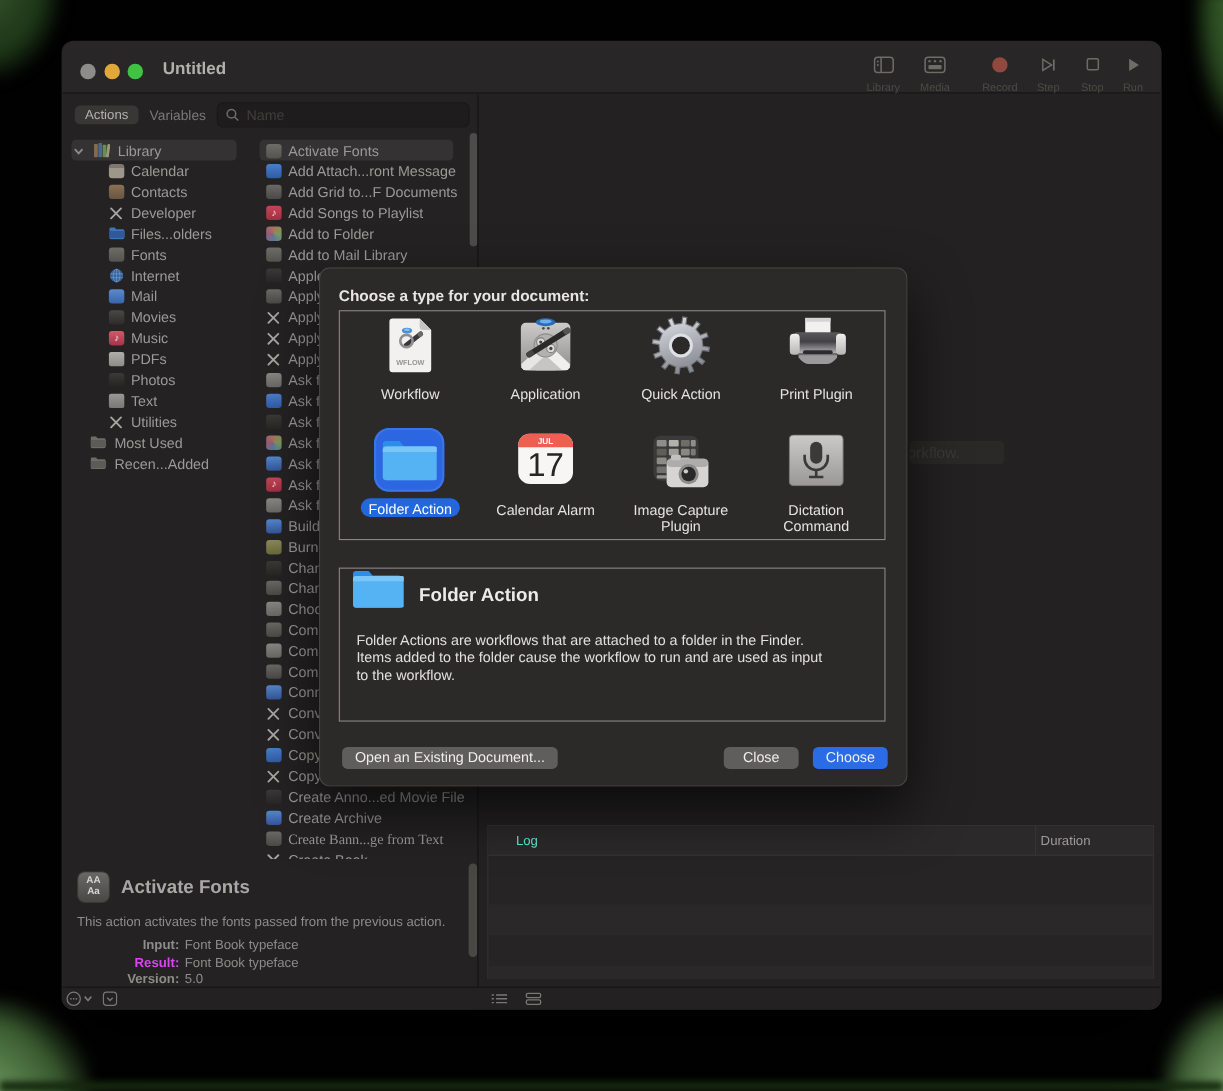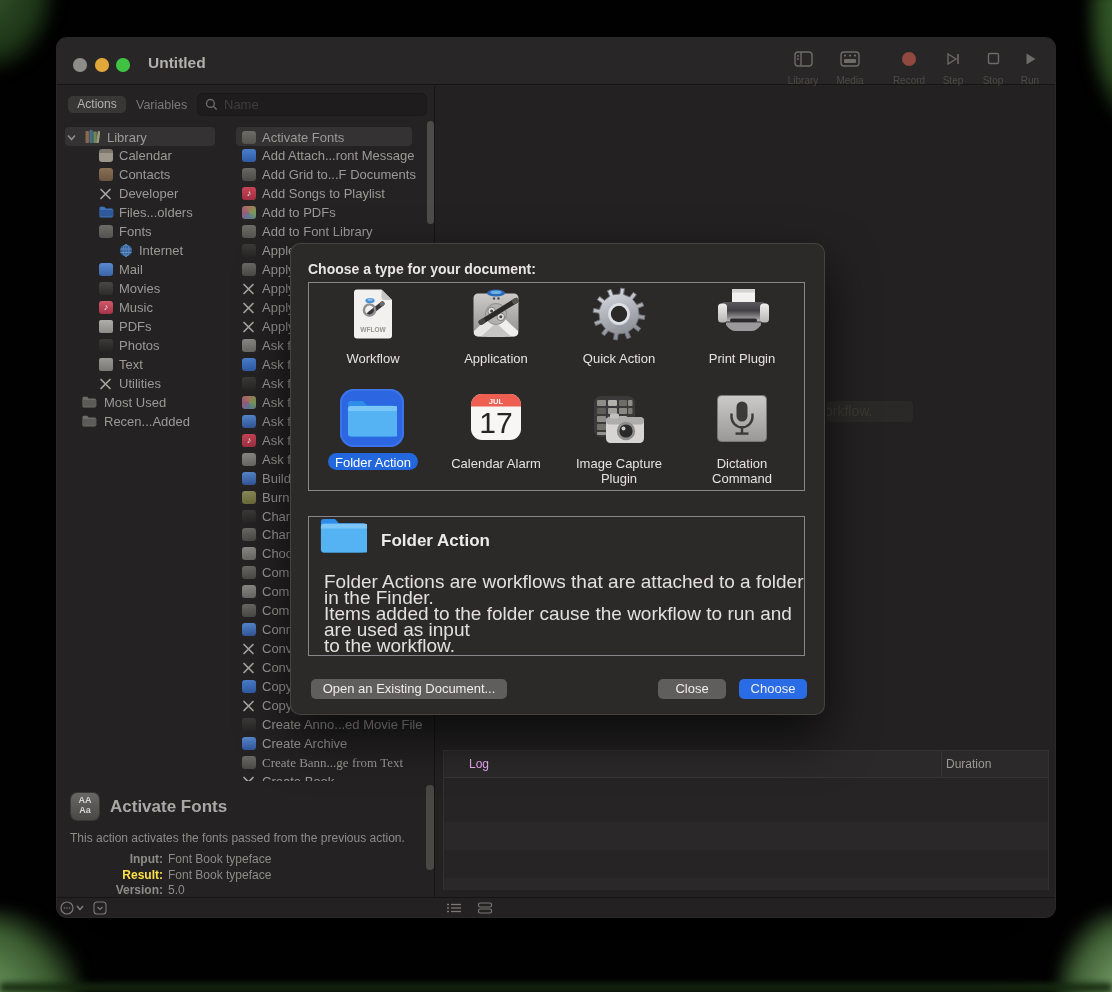--- a/index.html
+++ b/index.html
@@ -147,21 +147,21 @@
 <svg class="abs" style="left:42px;top:3px;" width="15" height="12" viewBox="0 0 15 12">
               <path d="M0.5 2 a1.2 1.2 0 0 1 1.2-1.2 h3.6 l1.4 1.6 h6 a1.2 1.2 0 0 1 1.2 1.2 v6.6 a1.2 1.2 0 0 1-1.2 1.2 h-11 a1.2 1.2 0 0 1-1.2-1.2 Z" fill="#3f74bd"></path>
               <path d="M0.5 4 h14 v5.2 a1.2 1.2 0 0 1-1.2 1.2 h-11.6 a1.2 1.2 0 0 1-1.2-1.2 Z" fill="#2f5a99"></path>
             </svg>
 <span class="abs" style="left:62px;">Files...olders</span>
 </div>
 <div class="srow" style="left:0;top:102.25px;width:172px;">
 <span class="sicon" style="left:42px;background:linear-gradient(#6e6c66,#55534f);"></span>
 <span class="abs" style="left:62px;">Fonts</span>
 </div>
-<div class="srow" style="left:0;top:121.20px;width:172px;margin-left:20px;">
+<div class="srow" style="left:0;top:121.20px;width:172px;">
 <svg class="abs" style="left:42px;top:3px;" width="14" height="13" viewBox="0 0 14 13">
               <circle cx="7" cy="6.5" r="6" fill="#34619b"></circle>
               <path d="M1.5 5 h11 M1.5 8.5 h11 M7 0.5 v12" stroke="#6a94c4" stroke-width="0.8" fill="none"></path>
               <ellipse cx="7" cy="6.5" rx="3" ry="6" fill="none" stroke="#6a94c4" stroke-width="0.8"></ellipse>
             </svg>
 <span class="abs" style="left:62px;">Internet</span>
 </div>
 <div class="srow" style="left:0;top:140.15px;width:172px;">
 <span class="sicon" style="left:42px;background:linear-gradient(#5a8ace,#3a64a8);"></span>
 <span class="abs" style="left:62px;">Mail</span>
@@ -217,25 +217,25 @@
 <div class="srow" style="left:172px;top:45.40px;width:201px;overflow:hidden;">
 <span class="sicon" style="left:13px;background:linear-gradient(#6b6965,#4b4945);"></span>
 <span class="abs" style="left:33px;">Add Grid to...F Documents</span>
 </div>
 <div class="srow" style="left:172px;top:64.35px;width:201px;overflow:hidden;">
 <span class="sicon" style="left:13px;background:linear-gradient(#c54556,#a02f42);color:#f0e8ea;font-size:9px;line-height:13px;text-align:center;">♪</span>
 <span class="abs" style="left:33px;">Add Songs to Playlist</span>
 </div>
 <div class="srow" style="left:172px;top:83.30px;width:201px;overflow:hidden;">
 <span class="sicon" style="left:13px;background:conic-gradient(#a8765a,#7a9a5a,#5a7a9a,#9a5a7a,#a8765a);"></span>
-<span class="abs" style="left:33px;">Add to PDFs</span>
+<span class="abs" style="left:33px;">Add to Folder</span>
 </div>
 <div class="srow" style="left:172px;top:102.25px;width:201px;overflow:hidden;">
 <span class="sicon" style="left:13px;background:linear-gradient(#6e6c66,#55534f);"></span>
-<span class="abs" style="left:33px;">Add to Font Library</span>
+<span class="abs" style="left:33px;">Add to Mail Library</span>
 </div>
 <div class="srow" style="left:172px;top:121.20px;width:201px;overflow:hidden;">
 <span class="sicon" style="left:13px;background:linear-gradient(#3c3a38,#282624);"></span>
 <span class="abs" style="left:33px;">Apple Music</span>
 </div>
 <div class="srow" style="left:172px;top:140.15px;width:201px;overflow:hidden;">
 <span class="sicon" style="left:13px;background:linear-gradient(#6b6965,#4b4945);"></span>
 <span class="abs" style="left:33px;">Apply ColorSync Profile</span>
 </div>
 <div class="srow" style="left:172px;top:159.10px;width:201px;overflow:hidden;">
@@ -362,36 +362,36 @@
 </div>
       </div>
       <div id="descpane">
         <div class="abs" style="left:14px;top:7px;width:28px;height:27px;border-radius:6px;background:linear-gradient(#6a6866,#4a4846);box-shadow:0 0 0 1px #3a3836;">
           <div class="abs" style="left:0;top:2px;width:28px;text-align:center;font-size:9px;font-weight:bold;color:#d8d6d4;line-height:10px;">AA<br>Aa</div>
         </div>
         <div class="abs" style="left:53px;top:11px;font-size:17px;font-weight:bold;color:#aaa8a6;">Activate Fonts</div>
         <div class="abs" style="left:13px;top:45px;font-size:12px;color:#8e8c8a;">This action activates the fonts passed from the previous action.</div>
         <div class="abs" style="left:0px;top:66px;width:106px;text-align:right;font-size:12px;font-weight:bold;color:#8e8c8a;">Input:</div>
         <div class="abs" style="left:111px;top:66px;font-size:12px;color:#8e8c8a;">Font Book typeface</div>
-        <div class="abs" style="left:0px;top:82px;width:106px;text-align:right;font-size:12px;font-weight:bold;color:#fde047;">Result:</div>
+        <div class="abs" style="left:0px;top:82px;width:106px;text-align:right;font-size:12px;font-weight:bold;color:#d946ef;">Result:</div>
         <div class="abs" style="left:111px;top:82px;font-size:12px;color:#8e8c8a;">Font Book typeface</div>
         <div class="abs" style="left:0px;top:97px;width:106px;text-align:right;font-size:12px;font-weight:bold;color:#8e8c8a;">Version:</div>
         <div class="abs" style="left:111px;top:97px;font-size:12px;color:#8e8c8a;">5.0</div>
       </div>
       <div class="abs" style="left:370px;top:35px;width:7px;height:103px;border-radius:3.5px;background:#4e4c4a;"></div>
       <div class="abs" style="left:369px;top:699px;width:8px;height:85px;border-radius:4px;background:#4a4844;"></div>
     </div>
 
     <div id="rightpane">
       <div class="abs" style="left:392px;top:315px;width:86px;height:21px;background:#2a2927;border-radius:4px;overflow:hidden;">
         <div class="abs" style="left:-2px;top:2px;font-size:14px;color:#3a3b33;">orkflow.</div>
       </div>
       <div id="logpanel">
         <div class="abs" style="left:0;top:0;width:604px;height:27px;background:#2b2929;border-bottom:1px solid #373535;">
-          <div class="abs" style="left:25px;top:6px;font-size:12px;color:#f0abfc;">Log</div>
+          <div class="abs" style="left:25px;top:6px;font-size:12px;color:#5eead4;">Log</div>
           <div class="abs" style="left:497px;top:0;width:1px;height:27px;background:#373535;"></div>
           <div class="abs" style="left:502px;top:6px;font-size:12px;color:#9d9b99;">Duration</div>
         </div>
         <div class="abs" style="left:0;top:71px;width:604px;height:28px;background:#2a2828;"></div>
         <div class="abs" style="left:0;top:127px;width:604px;height:12px;background:#2a2828;"></div>
       </div>
     </div>
 
     <div id="bottombar">
       <svg class="abs" style="left:3px;top:3px;" width="30" height="14" viewBox="0 0 30 14">
@@ -558,19 +558,19 @@
 </svg></div>
 <div class="clabel" style="left:371px;top:173px;width:124px;">Dictation<br>Command</div>
     </div>
     <div id="descbox">
       <div class="abs" style="left:11px;top:0px;"><svg width="47" height="36" viewBox="0 0 50 38">
 <path d="M1 5 a3 3 0 0 1 3-3 h12 l4 4.5 h25 a3 3 0 0 1 3 3 v25 a3 3 0 0 1-3 3 h-41 a3 3 0 0 1-3-3 Z" fill="#2e8de8"></path>
 <path d="M1 10 a3 3 0 0 1 3-3 h44 a3 3 0 0 1 3 3 v24.5 a3 3 0 0 1-3 3 h-44 a3 3 0 0 1-3-3 Z" fill="#55b3f4"></path>
 <path d="M1 10 a3 3 0 0 1 3-3 h44 a3 3 0 0 1 3 3 v2 h-50 Z" fill="#7cc6f7"></path>
 </svg></div>
       <div class="abs" style="left:72px;top:14px;font-size:17px;font-weight:bold;color:#ecebe9;">Folder Action</div>
-      <div class="abs" style="left:15px;top:57px;font-size:19px;color:#e2e0de;line-height:16px;">Folder Actions are workflows that are attached to a folder in the Finder.<br>Items added to the folder cause the workflow to run and are used as input<br>to the workflow.</div>
+      <div class="abs" style="left:15px;top:57px;font-size:13px;color:#e2e0de;line-height:16px;">Folder Actions are workflows that are attached to a folder in the Finder.<br>Items added to the folder cause the workflow to run and are used as input<br>to the workflow.</div>
     </div>
     <div class="btn graybtn" style="left:21px;top:436px;width:196px;">Open an Existing Document...</div>
     <div class="btn graybtn" style="left:368px;top:436px;width:68px;">Close</div>
     <div class="btn" style="left:449px;top:436px;width:68px;background:#2a6ce5;">Choose</div>
   </div>
 </div>
 
 </body></html>

